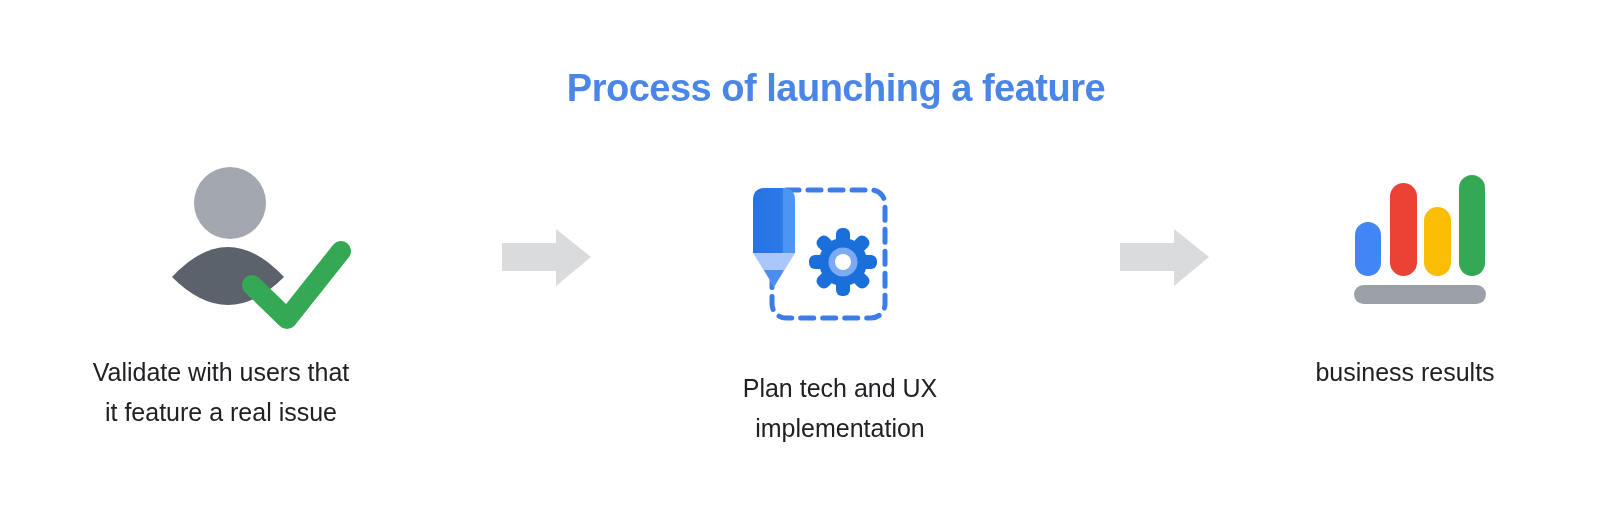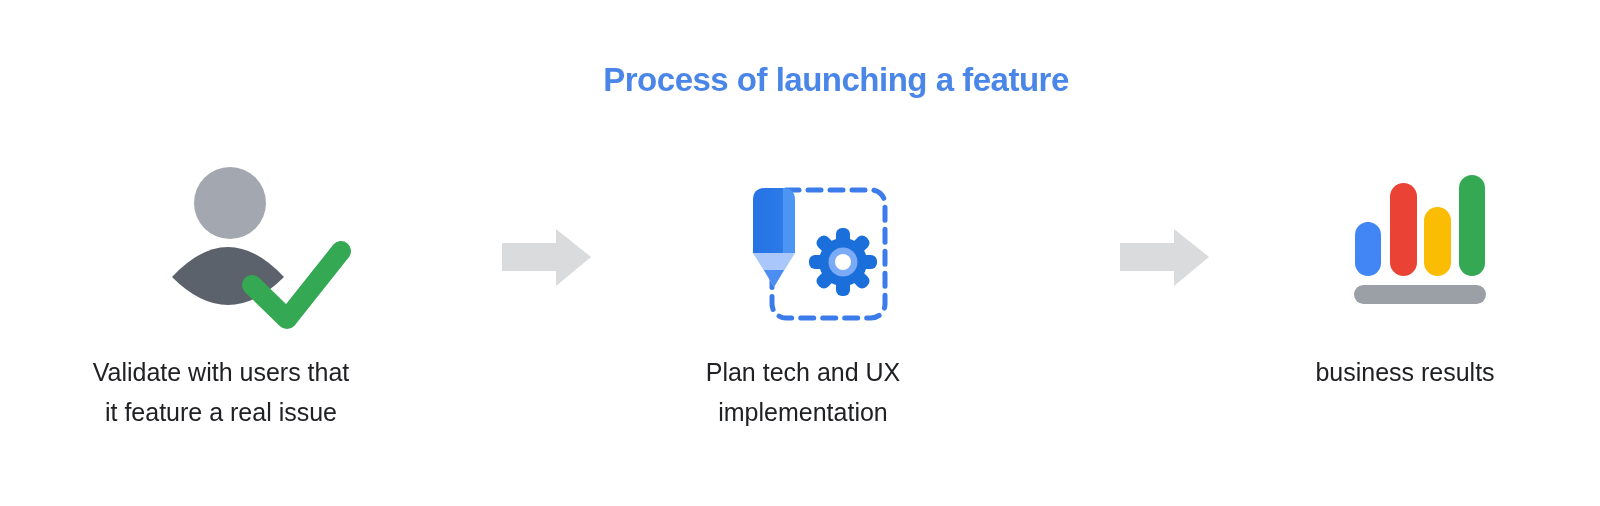--- a/index.html
+++ b/index.html
@@ -8,22 +8,22 @@
     --pencil-blue:#2b7ae8; --pencil-hi:#4c95f2; --pencil-tip:#a9c7fa; --pencil-point:#4b8df0;
     --gear-blue:#1b6fdb; --gear-ring:#7baaf7; --dash-blue:#3b7cea;
     --bar-blue:#4285f4; --bar-red:#ea4335; --bar-yellow:#fbbc04; --bar-green:#34a853; --bar-base:#9aa0a6;
   }
   html,body{margin:0;padding:0;background:#fff;}
   .canvas{
     position:relative; width:1600px; height:506px; background:#fff; overflow:hidden;
     font-family:"Liberation Sans", sans-serif;
   }
   .title{
-    position:absolute; left:836px; top:61px; transform:translateX(-50%);
-    white-space:nowrap; font-size:33px; font-weight:700; letter-spacing:-0.5px;
+    position:absolute; left:836px; top:67px; transform:translateX(-50%);
+    white-space:nowrap; font-size:38px; font-weight:700; letter-spacing:-0.5px;
     color:var(--title-blue);
   }
   .icon-abs{position:absolute;}
   .caption{
     position:absolute; top:352px; transform:translateX(-50%);
     text-align:center; color:var(--text-dark); font-size:25px; line-height:40px;
     white-space:nowrap;
   }
   .caption span{display:block;}
 </style>
@@ -83,21 +83,21 @@
     <rect x="1390" y="183" width="27" height="93" rx="13.5" style="fill:var(--bar-red)"></rect>
     <rect x="1424" y="207" width="27" height="69" rx="13.5" style="fill:var(--bar-yellow)"></rect>
     <rect x="1459" y="175" width="26" height="101" rx="13" style="fill:var(--bar-green)"></rect>
     <rect x="1354" y="285" width="132" height="19" rx="9.5" style="fill:var(--bar-base)"></rect>
   </svg>
 
   <div class="caption" style="left:221px;">
     <span>Validate with users that</span>
     <span>it feature a real issue</span>
   </div>
-  <div class="caption" style="left:803px;">
+  <div class="caption" style="left:840px;margin-top:16px;">
     <span>Plan tech and UX</span>
     <span>implementation</span>
   </div>
   <div class="caption" style="left:1405px;">
     <span>business results</span>
   </div>
 
 </div>
 
 </body></html>

